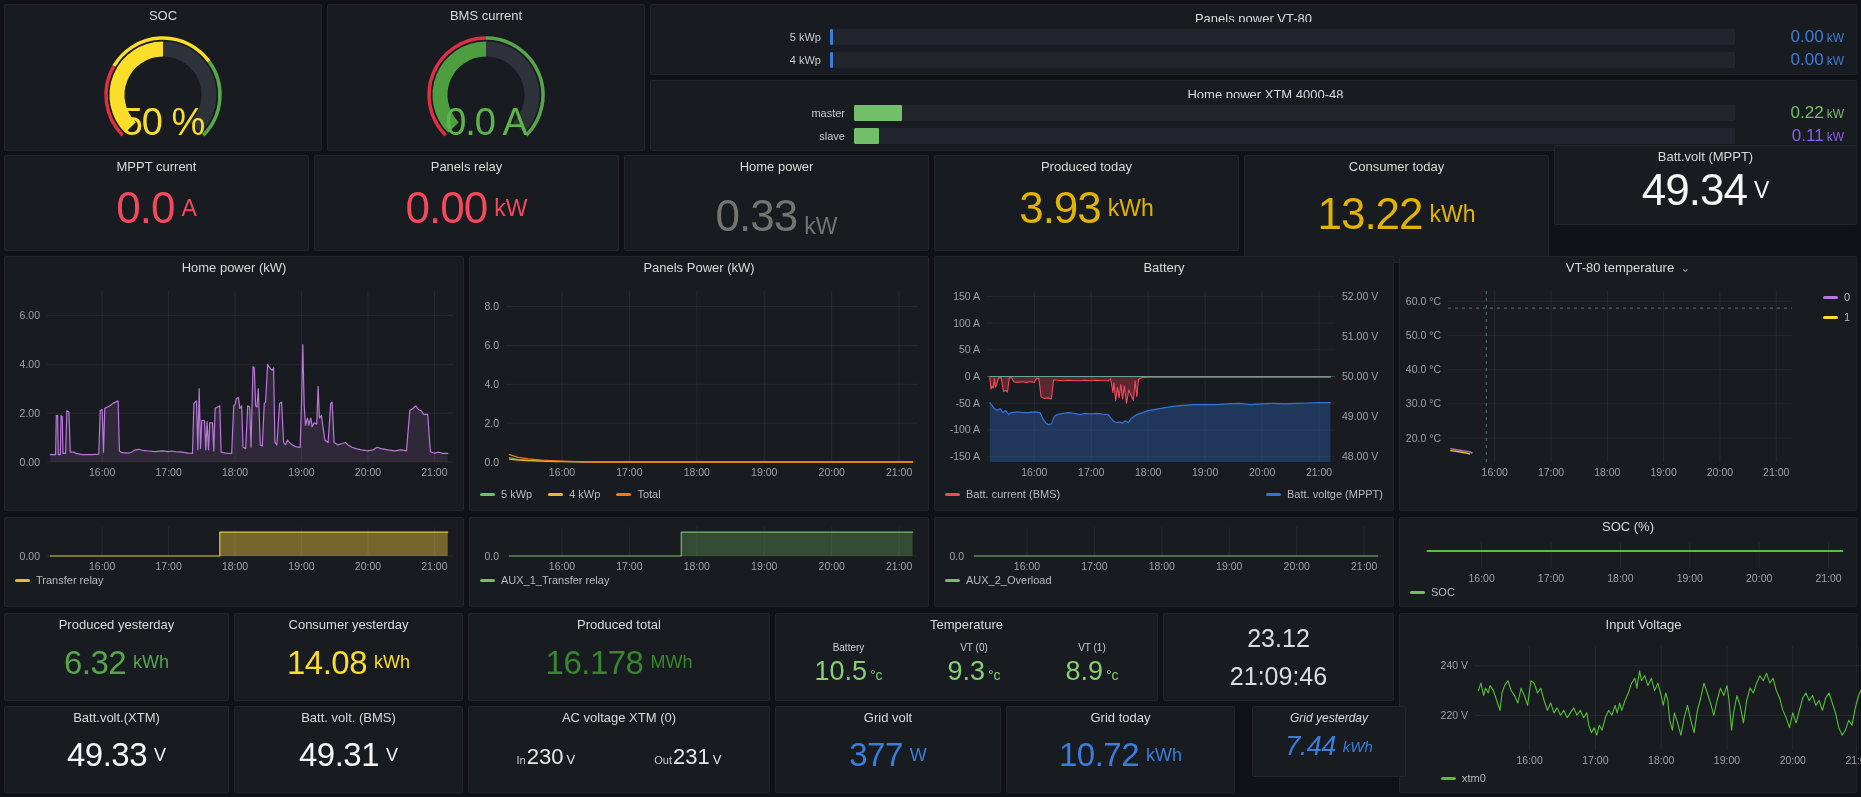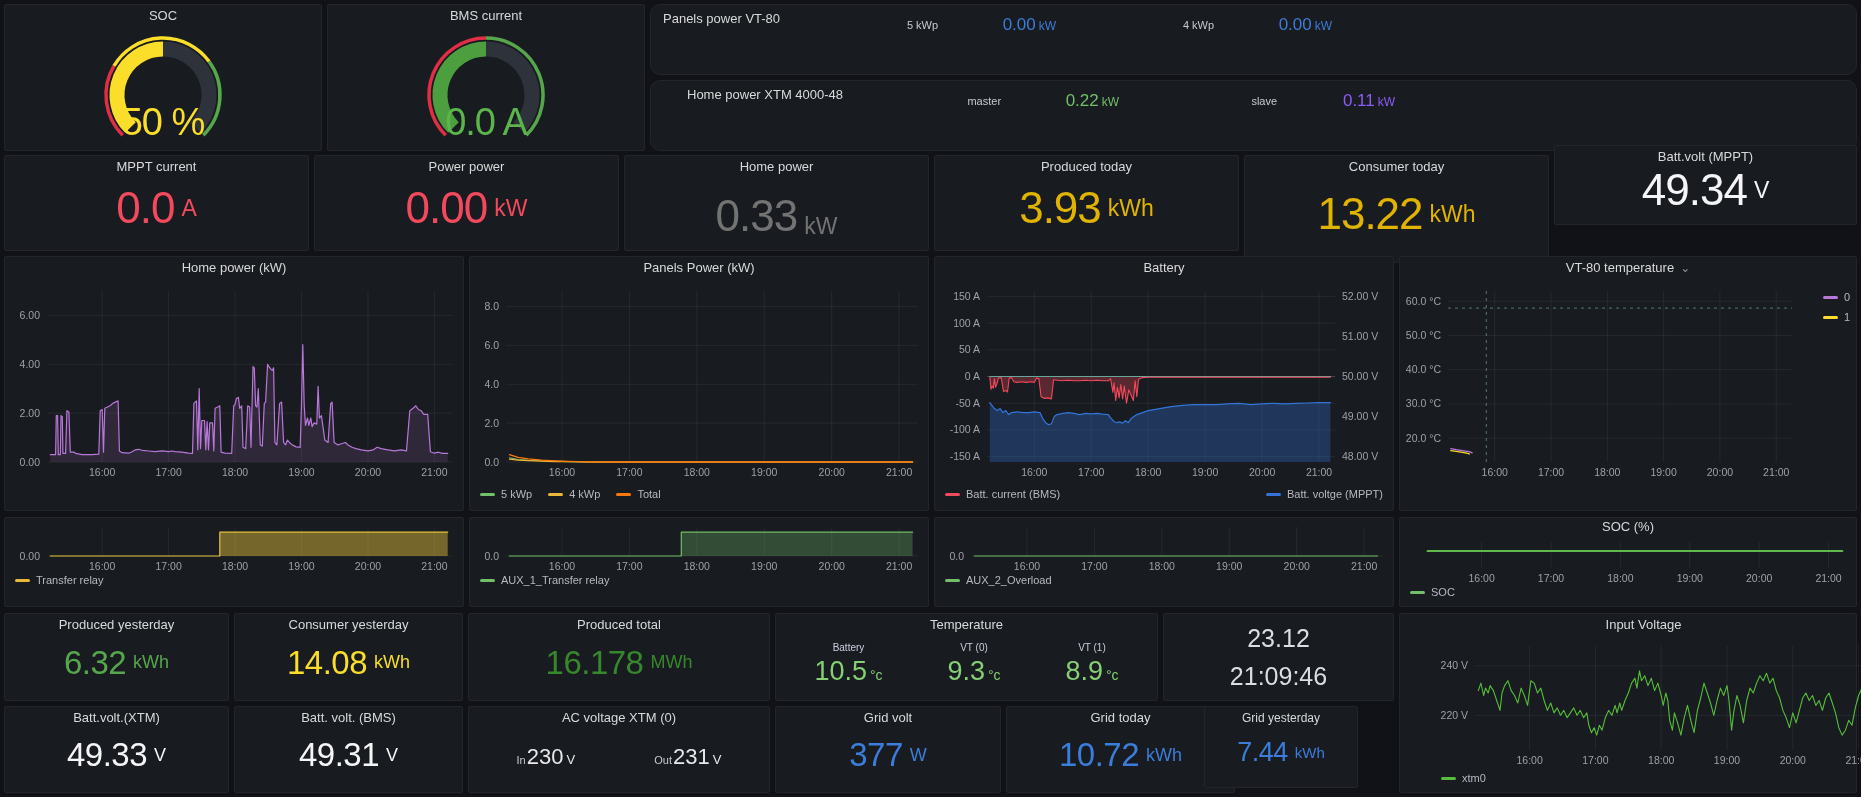--- a/index.html
+++ b/index.html
@@ -4,21 +4,21 @@
 <style>
   html,body{margin:0;padding:0;background:#111217;font-family:"Liberation Sans",sans-serif;}
   #dash{position:relative;width:1861px;height:797px;background:#111217;overflow:hidden;}
   .panel{position:absolute;background:#181B1F;border:1px solid #23252B;border-radius:2px;box-sizing:border-box;}
   .p-title{height:22px;line-height:22px;text-align:center;font-size:13px;color:#D8D9DA;font-weight:500;white-space:nowrap;overflow:hidden;}
   .caret{color:#8E9096;font-size:12px;margin-left:6px;}
   
   .gauge-svg{display:block;margin:0 auto;}
   .gauge-value{position:absolute;left:0;right:0;top:96px;text-align:center;font-size:38px;font-weight:500;letter-spacing:-1px;}
   
-  .bgp{padding:5px 12px 6px;display:flex;flex-direction:row;border-radius:10px;}
+  .bgp{padding:5px 12px 6px;display:flex;flex-direction:column;}
   .bgp .p-title{height:18px;line-height:18px;}
   .bg-row{display:flex;align-items:center;height:17px;margin-top:6px;gap:9px;}
   .bg-label{width:158px;text-align:right;font-size:11px;color:#C9CACF;flex:none;}
   .bg-track{flex:1;height:16px;background:#22252B;position:relative;border-radius:1px;overflow:hidden;}
   .bg-fill{position:absolute;left:0;top:0;bottom:0;min-width:3px;border-radius:1px;}
   .bg-value{width:100px;flex:none;text-align:right;font-size:17px;font-weight:500;}
   .bg-value .u{font-size:12px;margin-left:3px;font-weight:400;}
   
   .stat{display:flex;flex-direction:column;}
   .stat-value{flex:1;display:flex;align-items:baseline;justify-content:center;gap:7px;padding-bottom:12px;}
@@ -114,21 +114,21 @@
   </div>
 
   <div class="panel stat" style="left:4px;top:155px;width:305px;height:96px;">
     <div class="p-title">MPPT current</div>
     <div class="stat-value big" style="color: rgb(242, 73, 92);">
         <span class="v">0.0</span>
         <span class="u">A</span>
       </div>
   </div>
   <div class="panel stat" style="left:314px;top:155px;width:305px;height:96px;">
-    <div class="p-title">Power power</div>
+    <div class="p-title">Panels relay</div>
     <div class="stat-value big" style="color: rgb(242, 73, 92);">
         <span class="v">0.00</span>
         <span class="u">kW</span>
       </div>
   </div>
   <div class="panel stat" style="left:624px;top:155px;width:305px;height:96px;">
     <div class="p-title">Home power</div>
     <div class="stat-value big" style="color: #737373; align-items: flex-end;">
         <span class="v">0.33</span>
         <span class="u">kW</span>
@@ -495,21 +495,21 @@
         <span class="u">W</span>
       </div>
   </div>
   <div class="panel stat" style="left:1006px;top:706px;width:229px;height:87px;">
     <div class="p-title">Grid today</div>
     <div class="stat-value mid" style="color: rgb(59, 125, 219); text-align: center;">
         <span class="v">10.72</span>
         <span class="u">kWh</span>
       </div>
   </div>
-  <div class="panel stat" style="left:1204px;top:706px;width:154px;height:82px;">
+  <div class="panel stat" style="left:1252px;top:706px;width:154px;height:71px;font-style:italic;">
     <div class="p-title" style="font-size:12px;">Grid yesterday</div>
     <div class="stat-value sml" style="color: rgb(59, 125, 219);">
         <span class="v">7.44</span>
         <span class="u">kWh</span>
       </div>
   </div>
 
 </div>
 
 </body></html>

